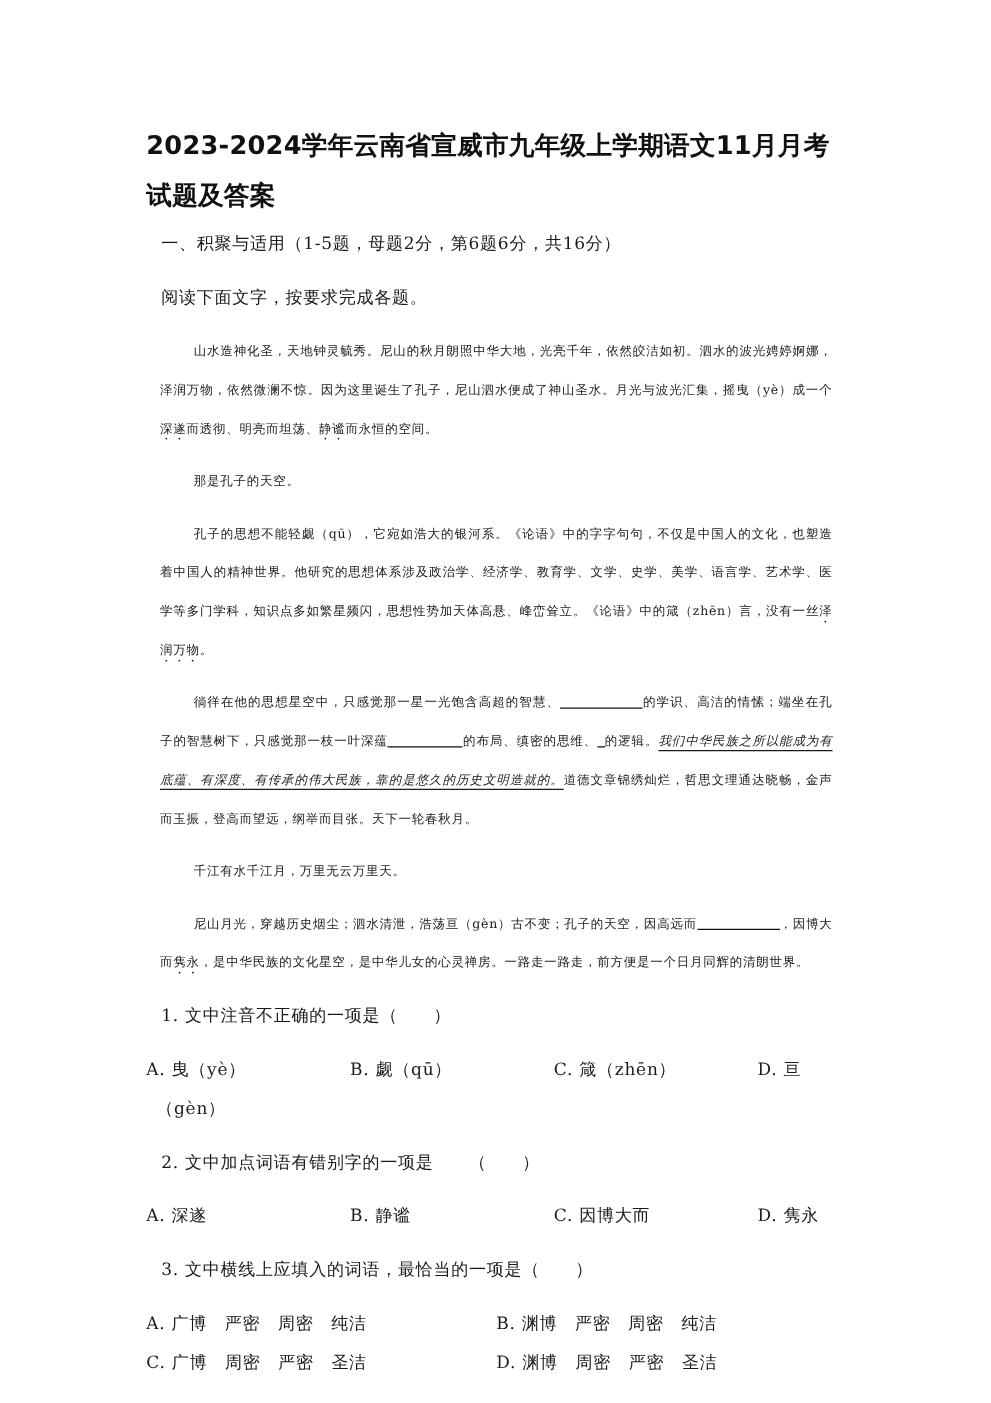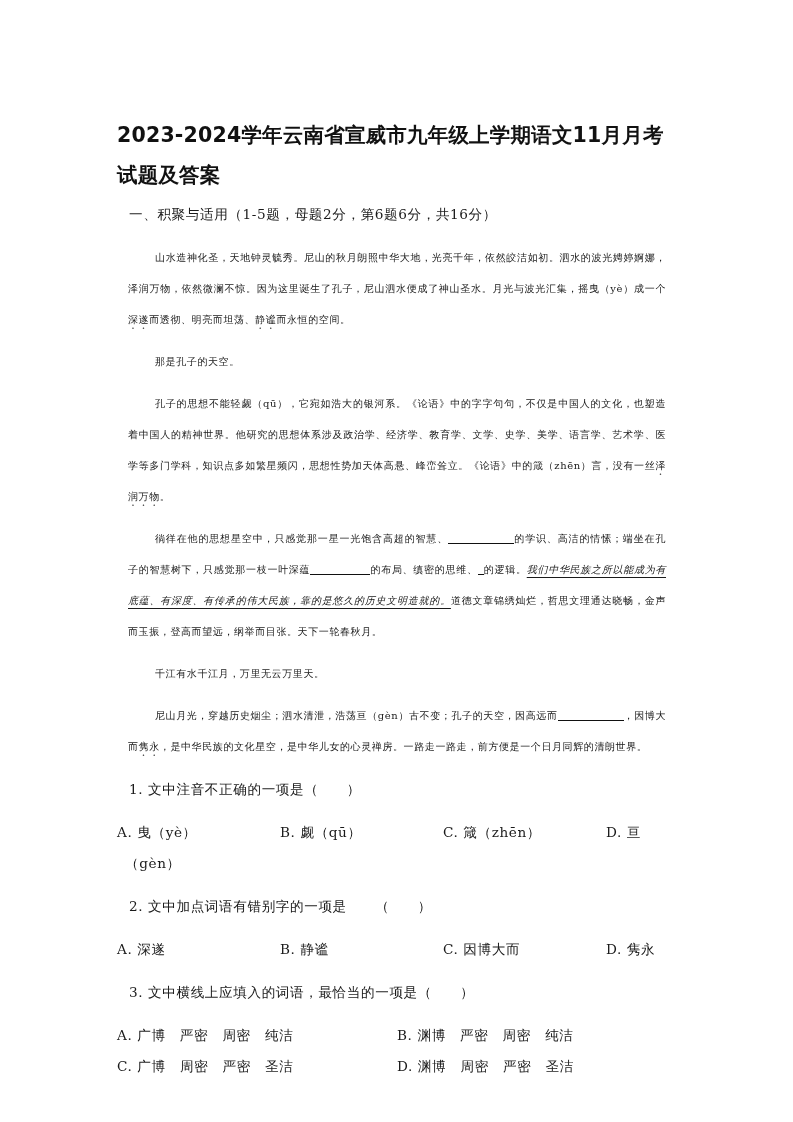--- a/index.html
+++ b/index.html
@@ -1,21 +1,21 @@
 <!DOCTYPE html>
 <html><head>
 <meta charset="utf-8">
 <style>
   html, body { margin: 0; padding: 0; background: #ffffff; }
   body {
     width: 793px; height: 1122px; position: relative; overflow: hidden;
     font-family: "DejaVu Serif", "Liberation Serif", serif;
     color: #1a1a1a;
   }
-  .page { position: absolute; left: 117px; top: 115px; width: 560px; }
+  .page { position: absolute; left: 117px; top: 96px; width: 560px; }
   .title {
     font-family: "DejaVu Sans", "Liberation Sans", sans-serif;
     font-weight: bold; font-size: 20.5px; line-height: 40px; margin: 0;
     letter-spacing: 0.2px; color: #111;
   }
   .line { font-size: 13.6px; line-height: 31px; white-space: nowrap; margin: 12px; letter-spacing: 0.6px; }
   .para { font-size: 10px; line-height: 31px; margin: 11px; text-indent: 27px; text-align: justify; letter-spacing: 0.6px; }
   .section-heading { margin-top: 4px; }
   .dot { text-emphasis: dot; -webkit-text-emphasis: dot; text-emphasis-position: under; -webkit-text-emphasis-position: under; }
   .ul { text-decoration: underline; text-underline-offset: 4px; font-style: italic; }
@@ -30,20 +30,21 @@
 </head>
 <body>
 
 <div class="page">
   <h1 class="title">
     <span>2023-2024学年云南省宣威市九年级上学期语文11月月考</span><br>
     <span>试题及答案</span>
   </h1>
 
   <p class="line section-heading">一、积聚与适用（1-5题，母题2分，第6题6分，共16分）</p>
+  <p class="line">阅读下面文字，按要求完成各题。</p>
 
   <p class="para"><span>山水造神化圣，天地钟灵毓秀。尼山的秋月朗照中华大地，光亮千年，依然皎洁如初。泗水的波光娉婷婀娜，泽润万物，依然微澜不惊。因为这里诞生了孔子，尼山泗水便成了神山圣水。月光与波光汇集，摇曳（yè）成一个</span><span class="dot">深遂</span><span>而透彻、明亮而坦荡、</span><span class="dot">静谧</span><span>而永恒的空间。</span></p>
 
   <p class="para">那是孔子的天空。</p>
 
   <p class="para"><span>孔子的思想不能轻觑（qū），它宛如浩大的银河系。《论语》中的字字句句，不仅是中国人的文化，也塑造着中国人的精神世界。他研究的思想体系涉及政治学、经济学、教育学、文学、史学、美学、语言学、艺术学、医学等多门学科，知识点多如繁星频闪，思想性势加天体高悬、峰峦耸立。《论语》中的箴（zhēn）言，没有一丝</span><span class="dot">泽润万物</span><span>。</span></p>
 
   <p class="para"><span>徜徉在他的思想星空中，只感觉那一星一光饱含高超的智慧、</span><span class="blank b65"></span><span>的学识、高洁的情愫；端坐在孔子的智慧树下，只感觉那一枝一叶深蕴</span><span class="blank b62"></span><span>的布局、缜密的思维、</span><span class="blank b6"></span><span>的逻辑。</span><span class="ul">我们中华民族之所以能成为有底蕴、有深度、有传承的伟大民族，靠的是悠久的历史文明造就的。</span><span>道德文章锦绣灿烂，哲思文理通达晓畅，金声而玉振，登高而望远，纲举而目张。天下一轮春秋月。</span></p>
 
   <p class="para">千江有水千江月，万里无云万里天。</p>

